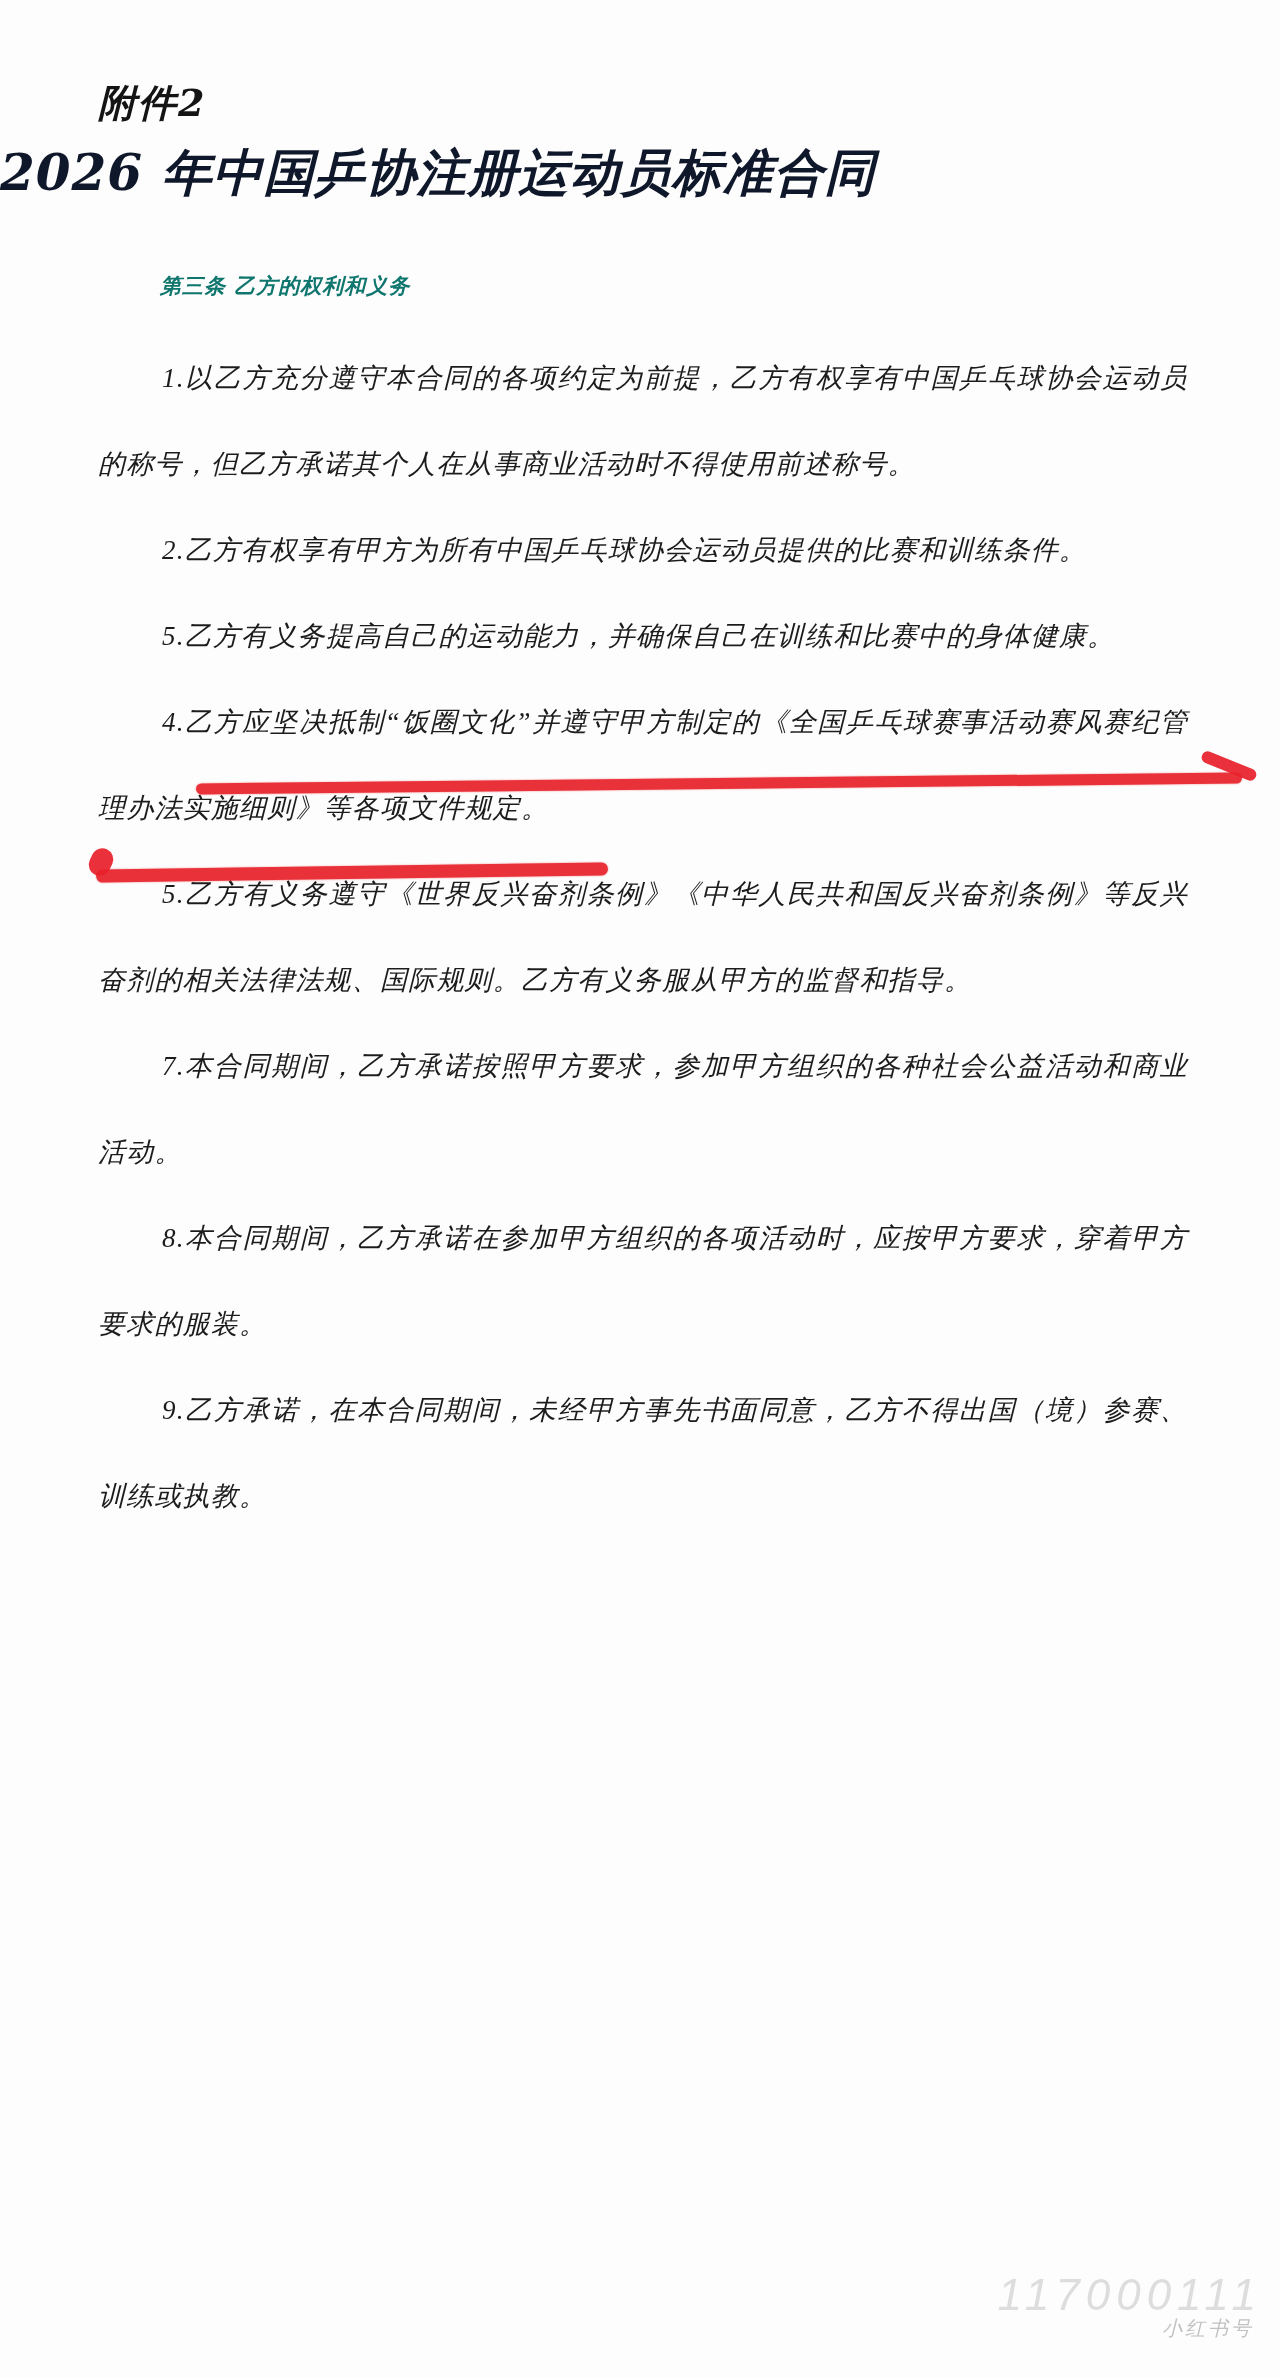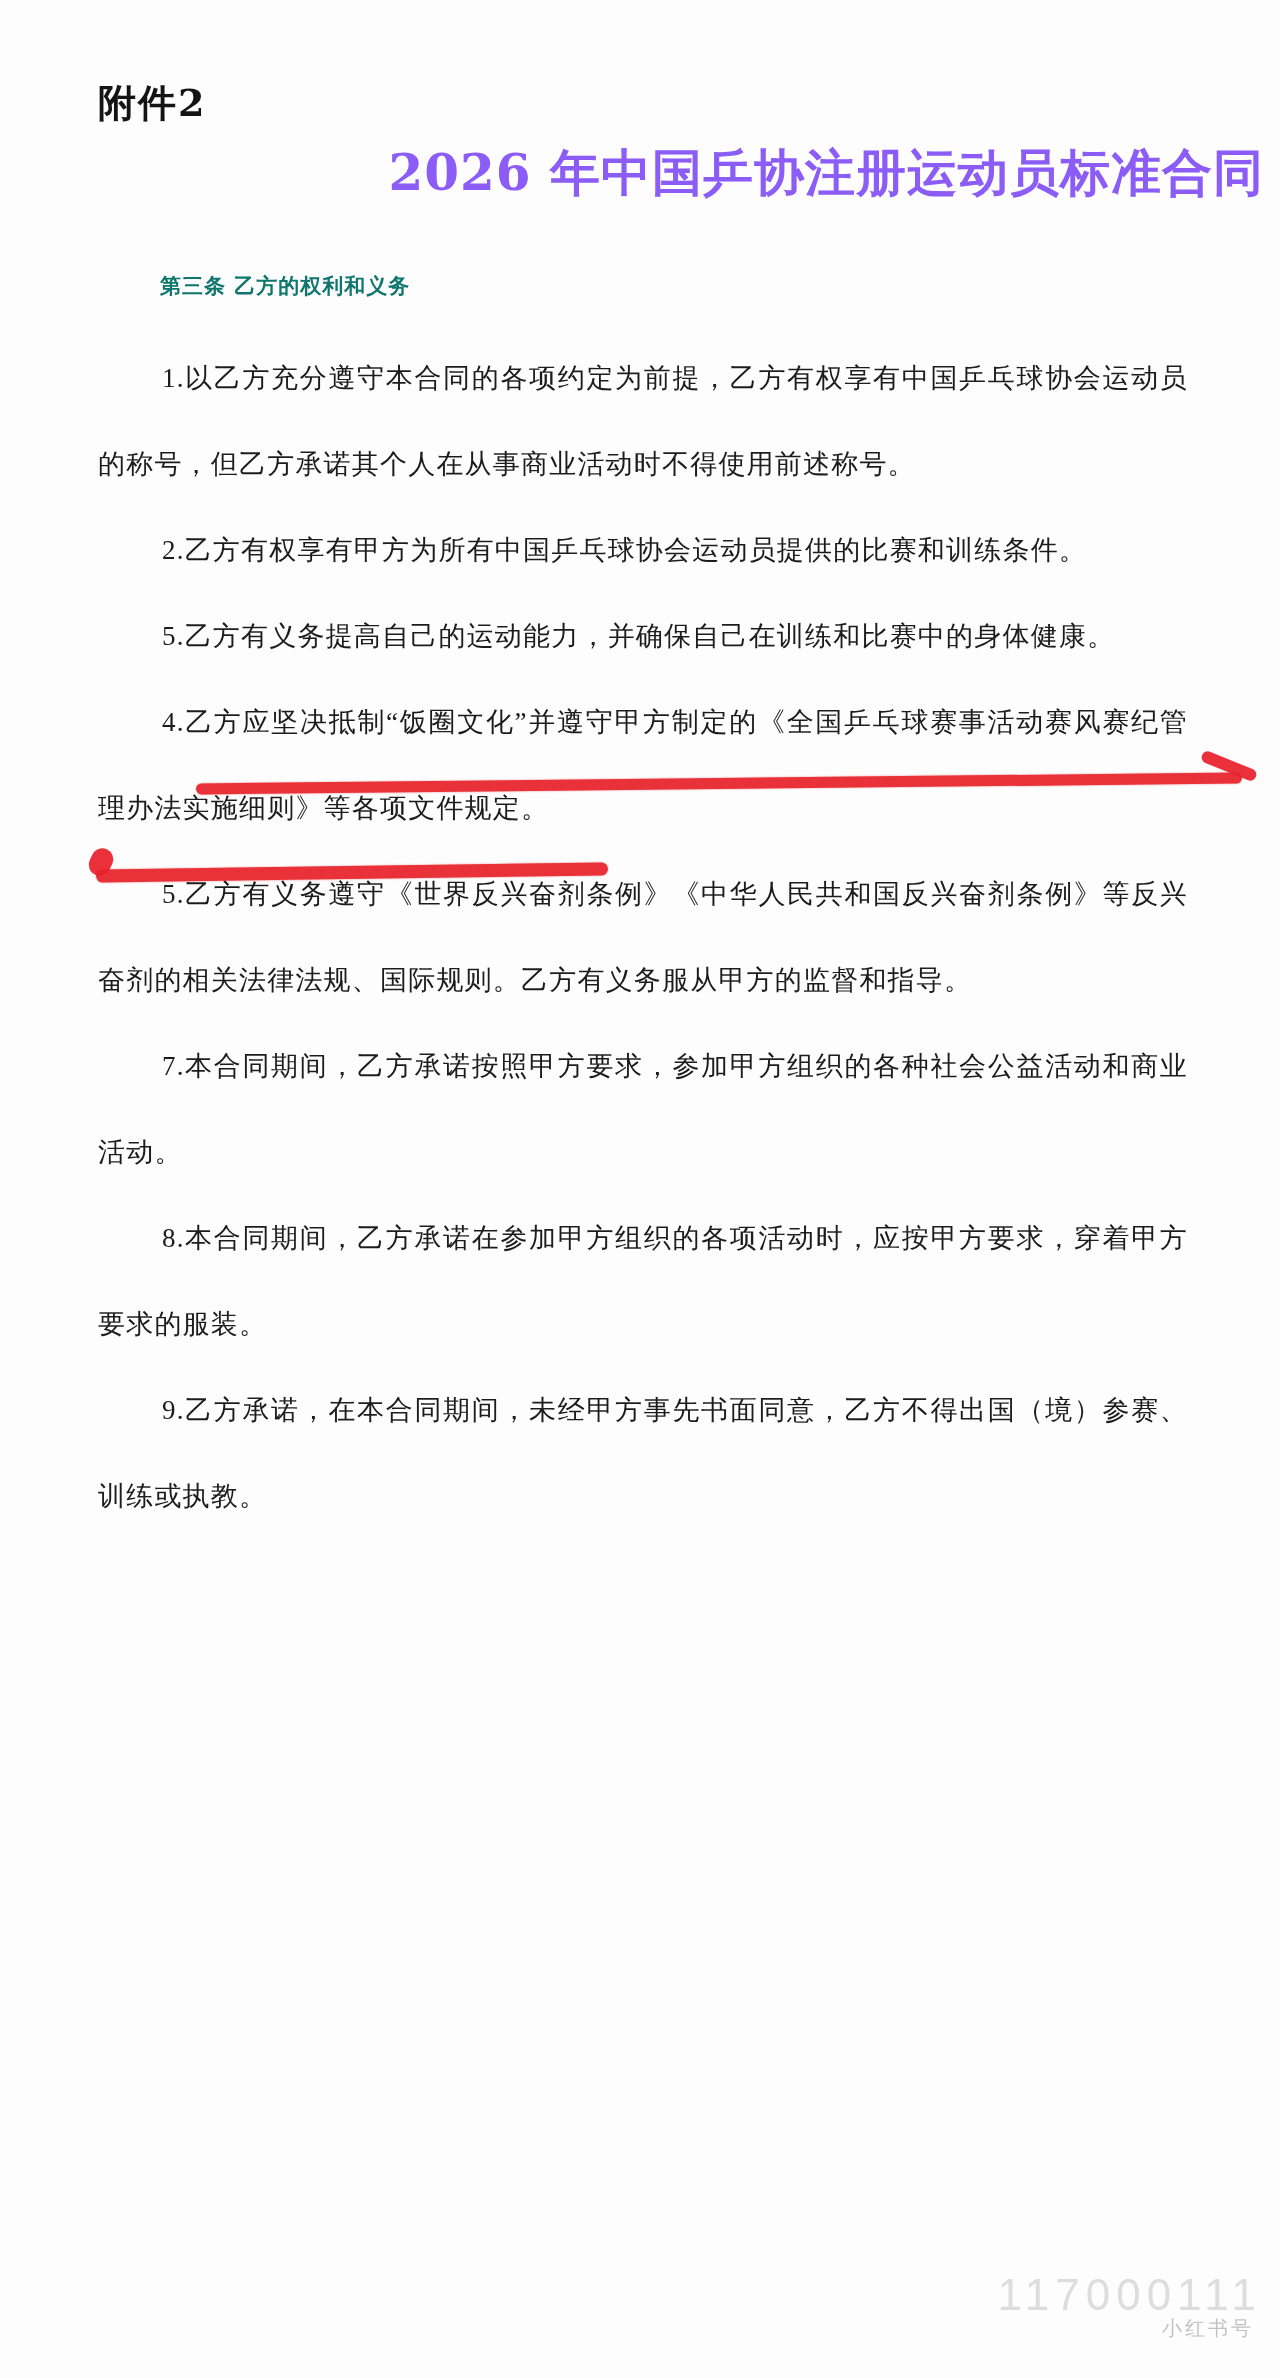--- a/index.html
+++ b/index.html
@@ -13,42 +13,43 @@
     position: relative;
     font-family: "Liberation Serif", serif;
     color: #1b1b1b;
     overflow: hidden;
   }
   .page {
     position: absolute;
     inset: 0;
     background: #fdfdfd;
     padding: 8px;
+    font-style: italic;
   }
   .attachment-label {
     position: absolute;
     left: 98px;
     top: 78px;
     font-family: "DejaVu Serif", serif;
     font-weight: bold;
     font-size: 38px;
     letter-spacing: 2px;
     color: #141414;
   }
   .doc-title {
     position: absolute;
     left: 0;
-    right: 16px;
+    right: 0;
     top: 140px;
-    text-align: right;
+    text-align: left;
     font-family: "DejaVu Serif", serif;
     font-weight: bold;
     font-size: 50px;
     letter-spacing: 1px;
-    color: #8b5cf6;
+    color: #0f172a;
   }
   .section-heading {
     position: absolute;
     left: 160px;
     top: 272px;
     font-family: "DejaVu Serif", serif;
     font-weight: bold;
     font-size: 21px;
     letter-spacing: 1px;
     color: #0f766e;

